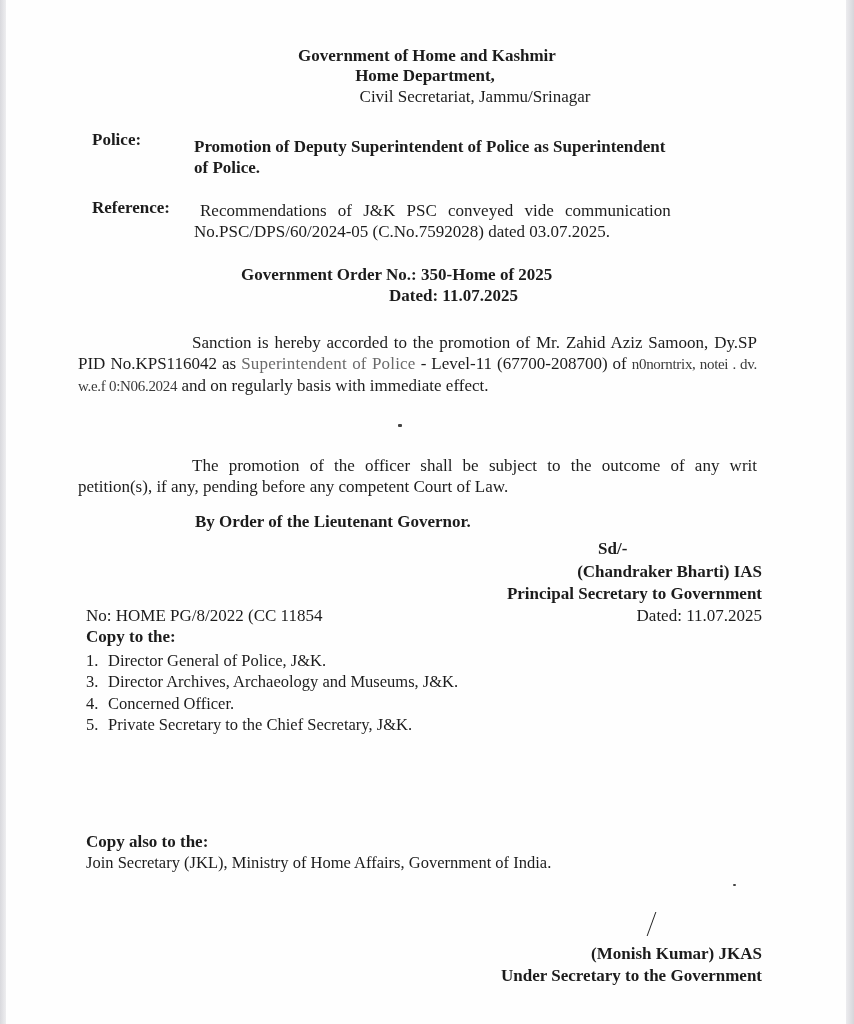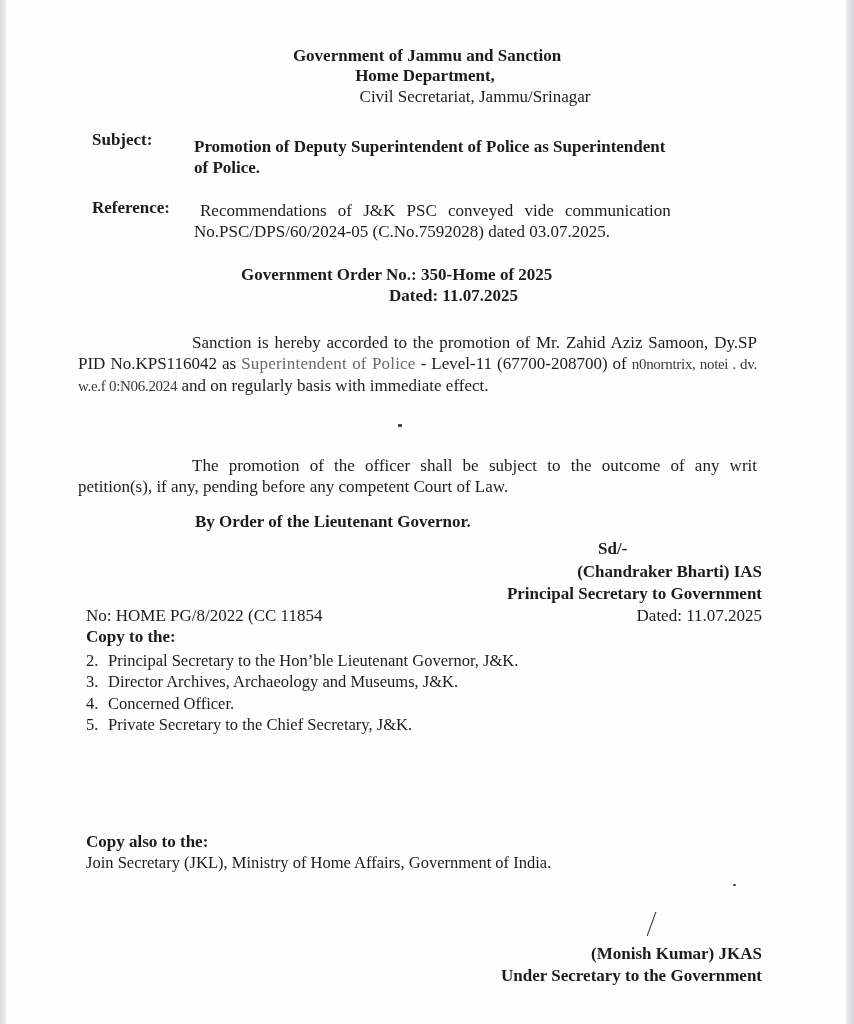--- a/index.html
+++ b/index.html
@@ -62,25 +62,25 @@
   }
   .speck { position: absolute; width: 4px; height: 3px; background: #444; border-radius: 1px; }
 </style>
 </head>
 <body>
 
 <div class="frame-left"></div>
 <div class="frame-right"></div>
 <div class="page"></div>
 
-<div class="abs header-line" id="hdr1">Government of Jammu and Sanction</div>
+<div class="abs header-line" id="hdr1">Government of Home and Kashmir</div>
 <div class="abs header-line" id="hdr2">Home Department,</div>
 <div class="abs header-line" id="hdr3">Civil Secretariat, Jammu/Srinagar</div>
 
-<div class="abs label" style="left:92px; top:130px;">Subject:</div>
+<div class="abs label" style="left:92px; top:130px;">Police:</div>
 <div class="abs b body17" style="left:194px; top:137px;">Promotion of Deputy Superintendent of Police as Superintendent</div>
 <div class="abs b body17" style="left:194px; top:158px;">of Police.</div>
 
 <div class="abs label" style="left:92px; top:198px;">Reference:</div>
 <div class="abs body17" style="left:200px; top:201px; word-spacing:7px;">Recommendations of J&amp;K PSC conveyed vide communication</div>
 <div class="abs body17" style="left:194px; top:222px;">No.PSC/DPS/60/2024-05 (C.No.7592028) dated 03.07.2025.</div>
 
 <div class="abs b body17" style="left:241px; top:265px;">Government Order No.: 350-Home of 2025</div>
 <div class="abs b body17" style="left:389px; top:286px;">Dated: 11.07.2025</div>
 
@@ -93,21 +93,21 @@
 
 <div class="abs b body17" style="left:598px; top:539px;">Sd/-</div>
 <div class="abs b body17 sig-right" style="right:92px; top:562px;">(Chandraker Bharti) IAS</div>
 <div class="abs b body17 sig-right" style="right:92px; top:584px;">Principal Secretary to Government</div>
 
 <div class="abs body17" style="left:86px; top:606px;">No: HOME PG/8/2022 (CC 11854</div>
 <div class="abs body17 sig-right" style="right:92px; top:606px;">Dated: 11.07.2025</div>
 
 <div class="abs b body17" style="left:86px; top:627px;">Copy to the:</div>
 <ul class="list">
-  <li><span class="num">2.</span><span>Principal Secretary to the Hon’ble Lieutenant Governor, J&amp;K.</span></li>
+  <li><span class="num">1.</span><span>Director General of Police, J&amp;K.</span></li>
   <li><span class="num">3.</span><span>Director Archives, Archaeology and Museums, J&amp;K.</span></li>
   <li><span class="num">4.</span><span>Concerned Officer.</span></li>
   <li><span class="num">5.</span><span>Private Secretary to the Chief Secretary, J&amp;K.</span></li>
 </ul>
 
 <div class="abs b body17" style="left:86px; top:832px;">Copy also to the:</div>
 <div class="abs" style="left:86px; top:853px; font-size:16.5px;">Join Secretary (JKL), Ministry of Home Affairs, Government of India.</div>
 <div class="speck" style="left:733px; top:884px; width:3px; height:2px;"></div>
 
 <div class="signature-mark"></div>

